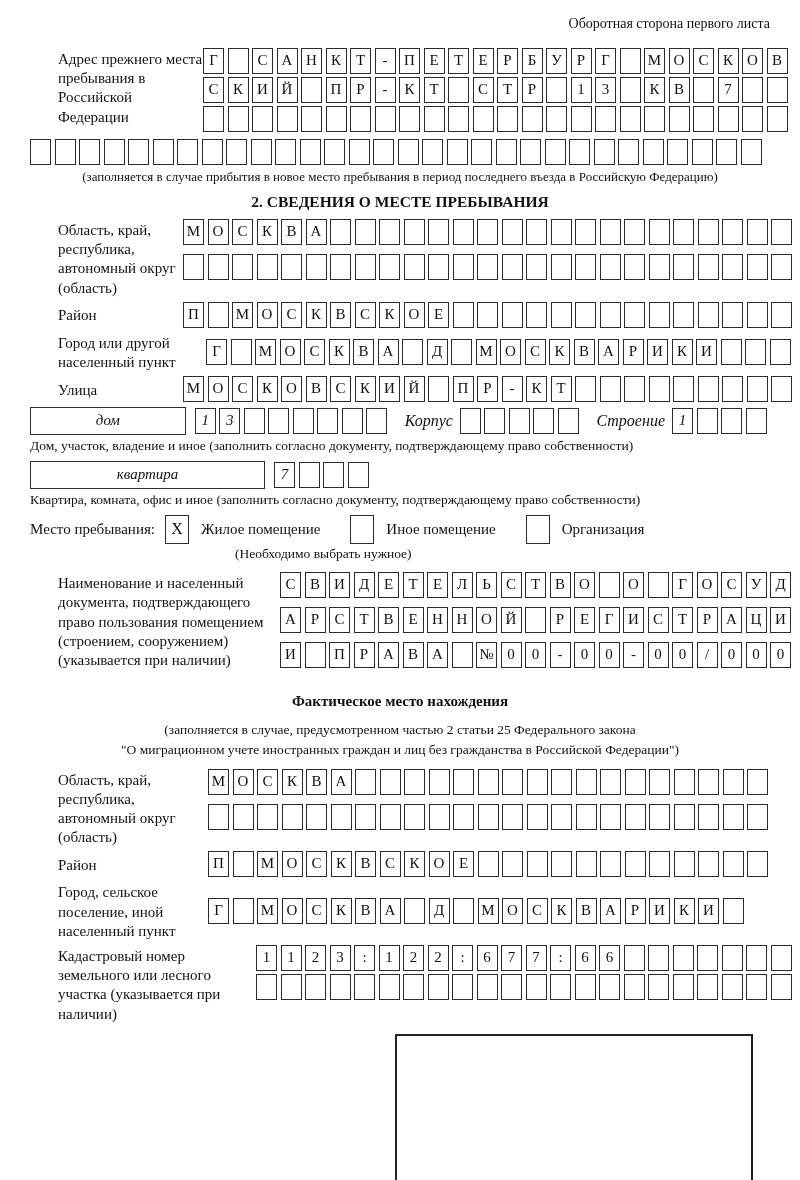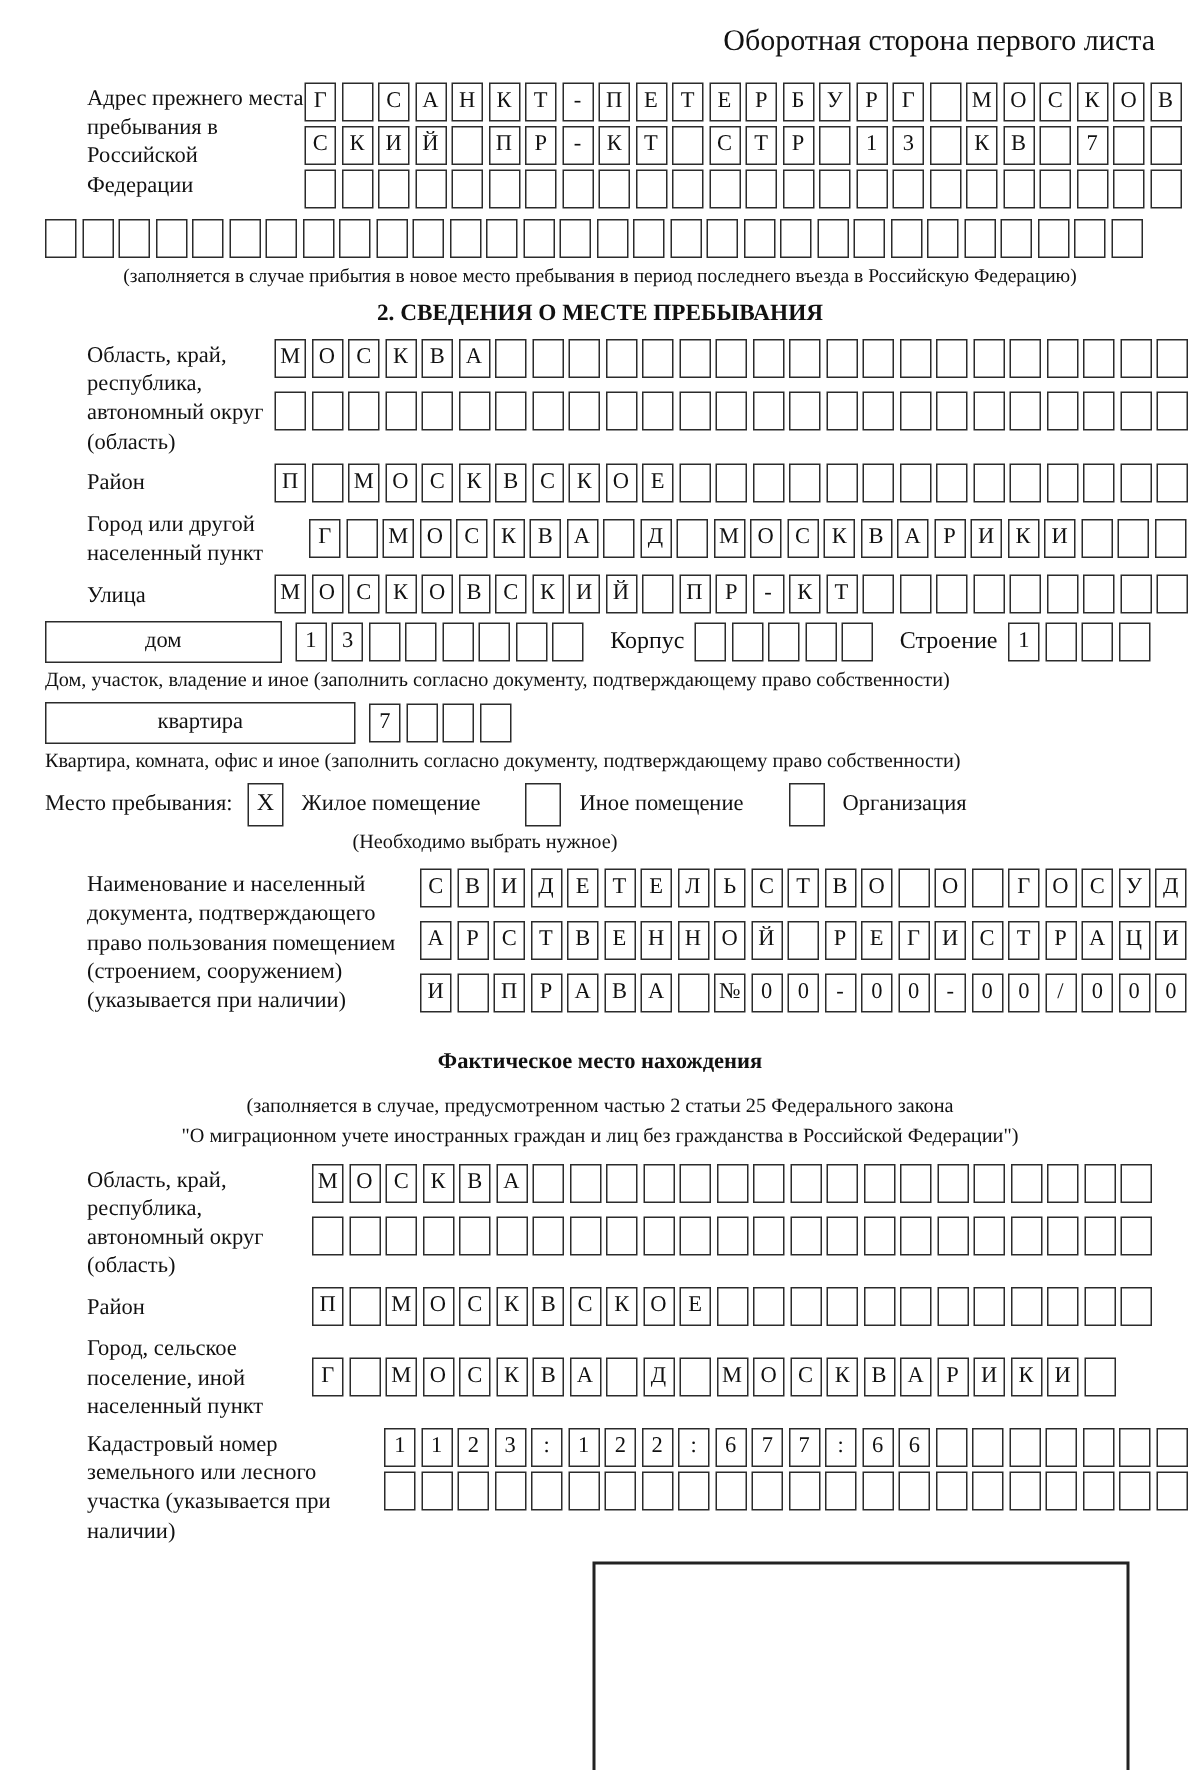--- a/index.html
+++ b/index.html
@@ -2,21 +2,21 @@
 <html lang="ru"><head>
 <meta charset="utf-8">
 <style>
   * { box-sizing: border-box; }
   html,body { margin:0; padding:0; background:#fff; }
   body {
     width:800px; min-height:1180px;
     font-family:"Liberation Serif","DejaVu Serif",serif;
     color:#111; padding:0 30px;
   }
-  .header-right { text-align:right; font-size:20px; margin:16px 0 16px; }
+  .header-right { text-align:right; font-size:14px; margin:16px 0 16px; }
 
   .frow { display:flex; align-items:flex-start; margin-bottom:4px; }
   .frow.vcenter { align-items:center; }
   .flabel { font-size:15px; line-height:1.28; flex:0 0 auto; padding-top:2px;margin-left:28px; }
   .lw145{width:145px} .lw125{width:125px} .lw148{width:148px}
   .lw220{width:222px} .lw150{width:150px} .lw198{width:198px}
 
   .rows > .cellrow { margin-bottom:3px; }
   .rows.gap8 > .cellrow { margin-bottom:9px; }
 
@@ -26,27 +26,27 @@
     border:1.5px solid #2b2b2b; margin-right:3.5px;
     font-size:15px; line-height:23px; text-align:center;
     vertical-align:top; background:#fff;
   }
   .fullrow { margin:3px 0 4px 0; }
 
   .note { font-size:13px; margin:3px 0 8px; }
   .center { text-align:center; }
   .sec-title { text-align:center; font-weight:bold; font-size:15.5px; margin:8px 0 8px; }
 
-  .house-row { display:flex; align-items:center; margin:5px 0 3px; }
+  .house-row { display:flex; align-items:center; margin:5px 0 3px;font-style:italic; }
   .widebox {
     display:inline-block; border:1.5px solid #2b2b2b; height:28px;
     font-size:15px; line-height:25px; text-align:center; background:#fff;
   }
   .w170 { width:170px; margin-right:9px; }
-  .w207 { width:207px; margin-right:9px; }
+  .w207 { width:235px; margin-right:9px; }
   .inline-label { font-size:16px; margin:0 7px 0 14px; }
   .cap { font-size:13.5px; margin:3px 0 7px; }
 
   .stay-row { display:flex; align-items:center; margin:7px 0 2px; }
   .stay-label { font-size:15px; margin-right:10px; }
   .checkbox {
     display:inline-block; width:24px; height:29px;
     border:1.5px solid #2b2b2b; font-size:16px; line-height:26px;
     text-align:center; margin-right:12px; background:#fff;
   }

